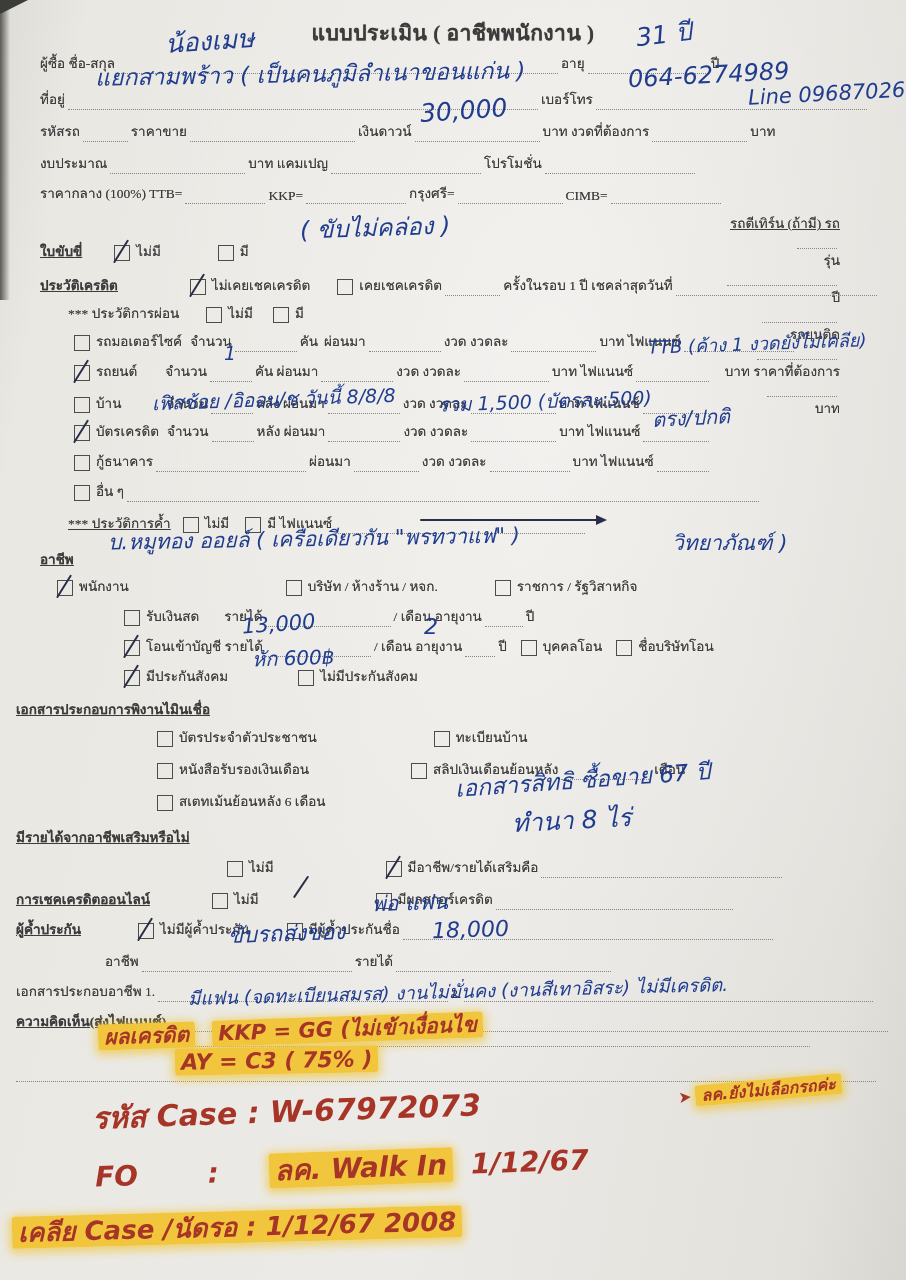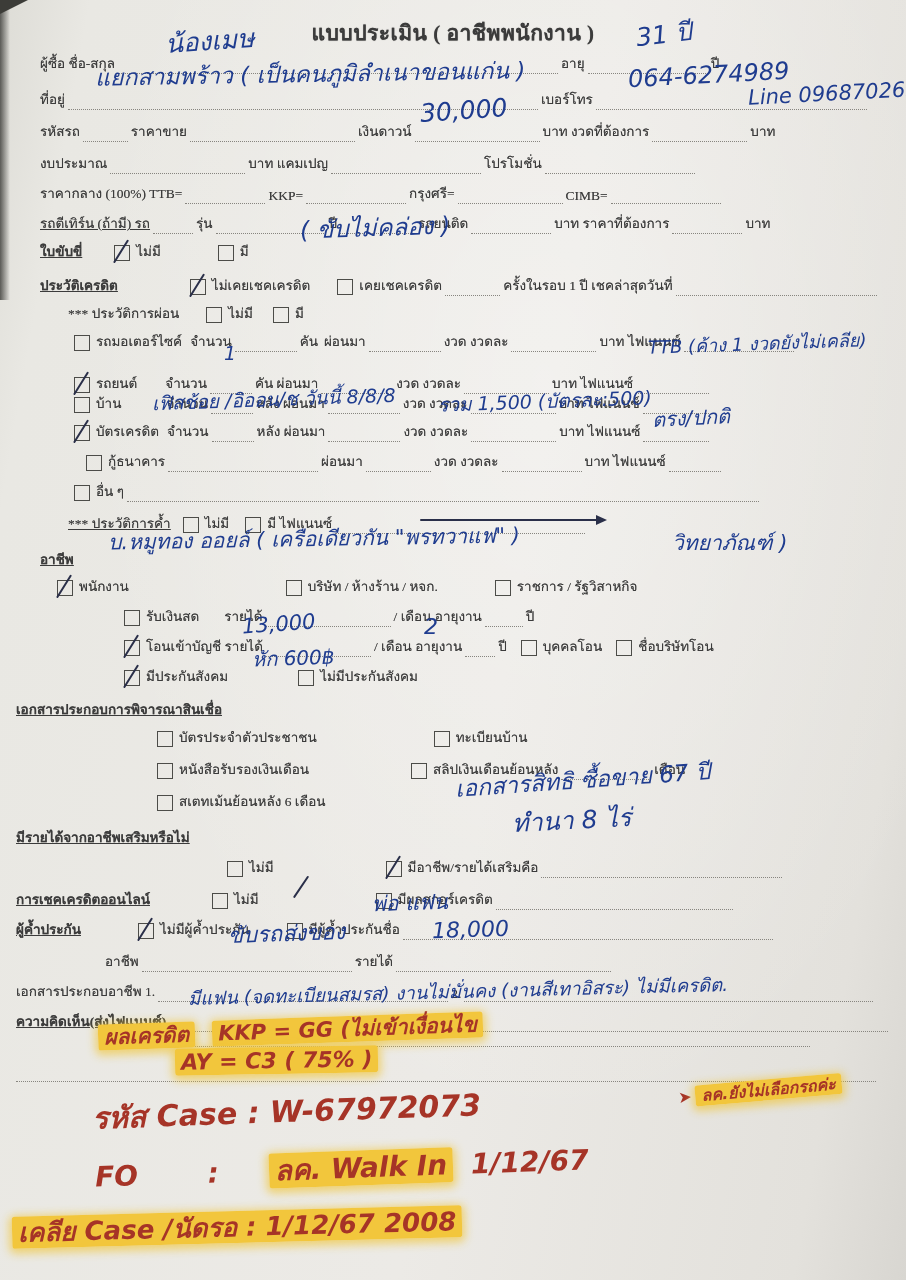--- a/index.html
+++ b/index.html
@@ -85,21 +85,21 @@
     <span class="lbl">ราคากลาง (100%) TTB=</span>
     <span class="dots" style="width:80px"></span>
     <span class="lbl">KKP=</span>
     <span class="dots" style="width:100px"></span>
     <span class="lbl">กรุงศรี=</span>
     <span class="dots" style="width:105px"></span>
     <span class="lbl">CIMB=</span>
     <span class="dots" style="width:110px"></span>
   </div>
 
-  <div class="row" style="top:212px;left:40px;width:800px;">
+  <div class="row" style="top:212px;left:40px;width:800px;flex-direction:column;">
     <span class="lbl u">รถตีเทิร์น (ถ้ามี) รถ</span>
     <span class="dots" style="width:40px"></span>
     <span class="lbl">รุ่น</span>
     <span class="dots" style="width:110px"></span>
     <span class="lbl">ปี</span>
     <span class="dots" style="width:75px"></span>
     <span class="lbl">รถยนติด</span>
     <span class="dots" style="width:80px"></span>
     <span class="lbl">บาท ราคาที่ต้องการ</span>
     <span class="dots" style="width:70px"></span>
@@ -144,21 +144,21 @@
     <span class="dots" style="width:62px"></span>
     <span class="lbl">คัน</span>
     <span class="lbl" style="margin-left:6px">ผ่อนมา</span>
     <span class="dots" style="width:72px"></span>
     <span class="lbl">งวด งวดละ</span>
     <span class="dots" style="width:85px"></span>
     <span class="lbl">บาท ไฟแนนซ์</span>
     <span class="dots" style="width:110px"></span>
   </div>
 
-  <div class="row" style="top:360px;left:72px;width:640px;margin-top:12px;">
+  <div class="row" style="top:360px;left:72px;width:640px;">
     <span class="cb checked">
         <i></i>
       </span>
     <span class="lbl" style="margin-right:28px">รถยนต์</span>
     <span class="lbl">จำนวน</span>
     <span class="dots" style="width:42px"></span>
     <span class="lbl">คัน ผ่อนมา</span>
     <span class="dots" style="width:72px"></span>
     <span class="lbl">งวด งวดละ</span>
     <span class="dots" style="width:85px"></span>
@@ -187,21 +187,21 @@
     <span class="lbl">จำนวน</span>
     <span class="dots" style="width:42px"></span>
     <span class="lbl">หลัง ผ่อนมา</span>
     <span class="dots" style="width:72px"></span>
     <span class="lbl">งวด งวดละ</span>
     <span class="dots" style="width:85px"></span>
     <span class="lbl">บาท ไฟแนนซ์</span>
     <span class="grow"></span>
   </div>
 
-  <div class="row" style="top:450px;left:84px;width:640px;align-items:flex-end;">
+  <div class="row" style="top:450px;left:72px;width:640px;align-items:flex-end;">
     <span class="cb"></span>
     <span class="lbl">กู้ธนาคาร</span>
     <span class="dots" style="width:150px"></span>
     <span class="lbl">ผ่อนมา</span>
     <span class="dots" style="width:65px"></span>
     <span class="lbl">งวด งวดละ</span>
     <span class="dots" style="width:80px"></span>
     <span class="lbl">บาท ไฟแนนซ์</span>
     <span class="grow"></span>
   </div>
@@ -266,21 +266,21 @@
   <div class="row" style="top:665px;left:122px;">
     <span class="cb checked">
         <i></i>
       </span>
     <span class="lbl" style="margin-right:68px">มีประกันสังคม</span>
     <span class="cb"></span>
     <span class="lbl">ไม่มีประกันสังคม</span>
   </div>
 
   <div class="row" style="top:698px;left:16px;">
-    <span class="lbl b u">เอกสารประกอบการพิจารณาสินเชื่อ</span>
+    <span class="lbl b u">เอกสารประกอบการพิงานไมินเชื่อ</span>
   </div>
 
   <div class="row" style="top:726px;left:155px;">
     <span class="cb"></span>
     <span class="lbl" style="margin-right:115px">บัตรประจำตัวประชาชน</span>
     <span class="cb"></span>
     <span class="lbl">ทะเบียนบ้าน</span>
   </div>
 
   <div class="row" style="top:758px;left:155px;width:640px;">

